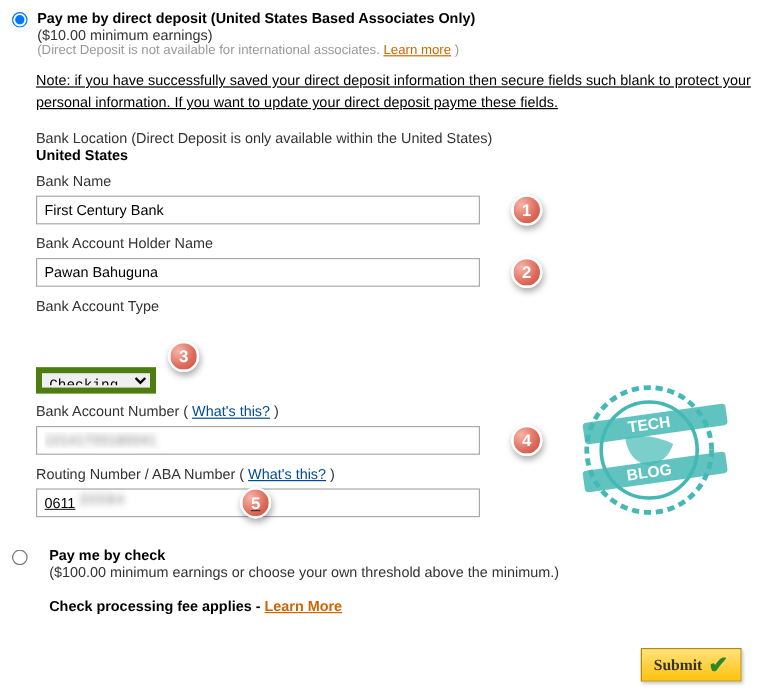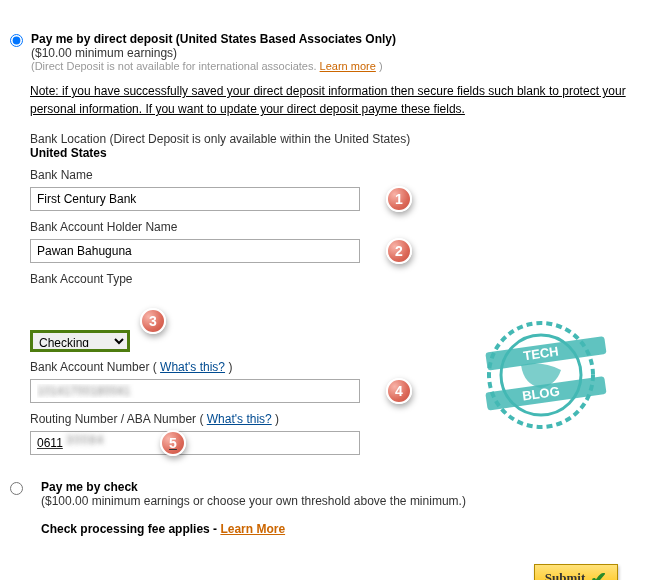--- a/index.html
+++ b/index.html
@@ -4,44 +4,44 @@
   <style>
     * { box-sizing: border-box; margin: 0; padding: 0; }
     body {
       font-family: Verdana, Arial, sans-serif;
       font-size: 12px;
       color: #333;
       background: #fff;
       width: 646px;
       padding: 8px 10px;
     }
-    .option-row { display: flex; align-items: flex-start; margin-bottom: 2px; margin-top: 24px; }
+    .option-row { display: flex; align-items: flex-start; margin-bottom: 2px; }
     .option-row input[type="radio"] { margin-top: 2px; margin-right: 8px; }
     .bold { font-weight: bold; color: #000; }
     .subtext { color: #333; }
     .finetext { color: #999; font-size: 11px; }
     a.orange-link { color: #cc6600; text-decoration: underline; }
     .note { margin: 10px 0 14px 20px; color: #000; line-height: 1.5; text-decoration: underline; }
     .indent { margin-left: 20px; }
     .field-block { margin: 8px 0 2px 20px; position: relative; }
     .field-label { display: block; margin-bottom: 4px; color: #333; }
     .field-label a { color: #004b91; text-decoration: underline; }
     input[type="text"] {
-      width: 330px;
+      width: 370px;
       height: 24px;
       padding: 3px 6px;
       border: 1px solid #aaa;
       font-family: Verdana, Arial, sans-serif;
       font-size: 12px;
     }
     select {
       height: 22px;
       padding: 2px;
-      border: 3px solid #4d7c0f;
-      font-family: Liberation Sans, sans-serif;
+      border: 5px solid #4d7c0f;
+      font-family: Liberation Mono, monospace;
       font-size: 12px;
       background: #efefef;
       min-width: 100px;
       margin-top: 40px;
     }
     .input-row { display: flex; align-items: center; }
     .num-badge {
       width: 26px; height: 26px;
       border-radius: 50%;
       background: radial-gradient(circle at 30% 30%, #f8b3a8, #dc6a5a 60%, #c94d3d);

